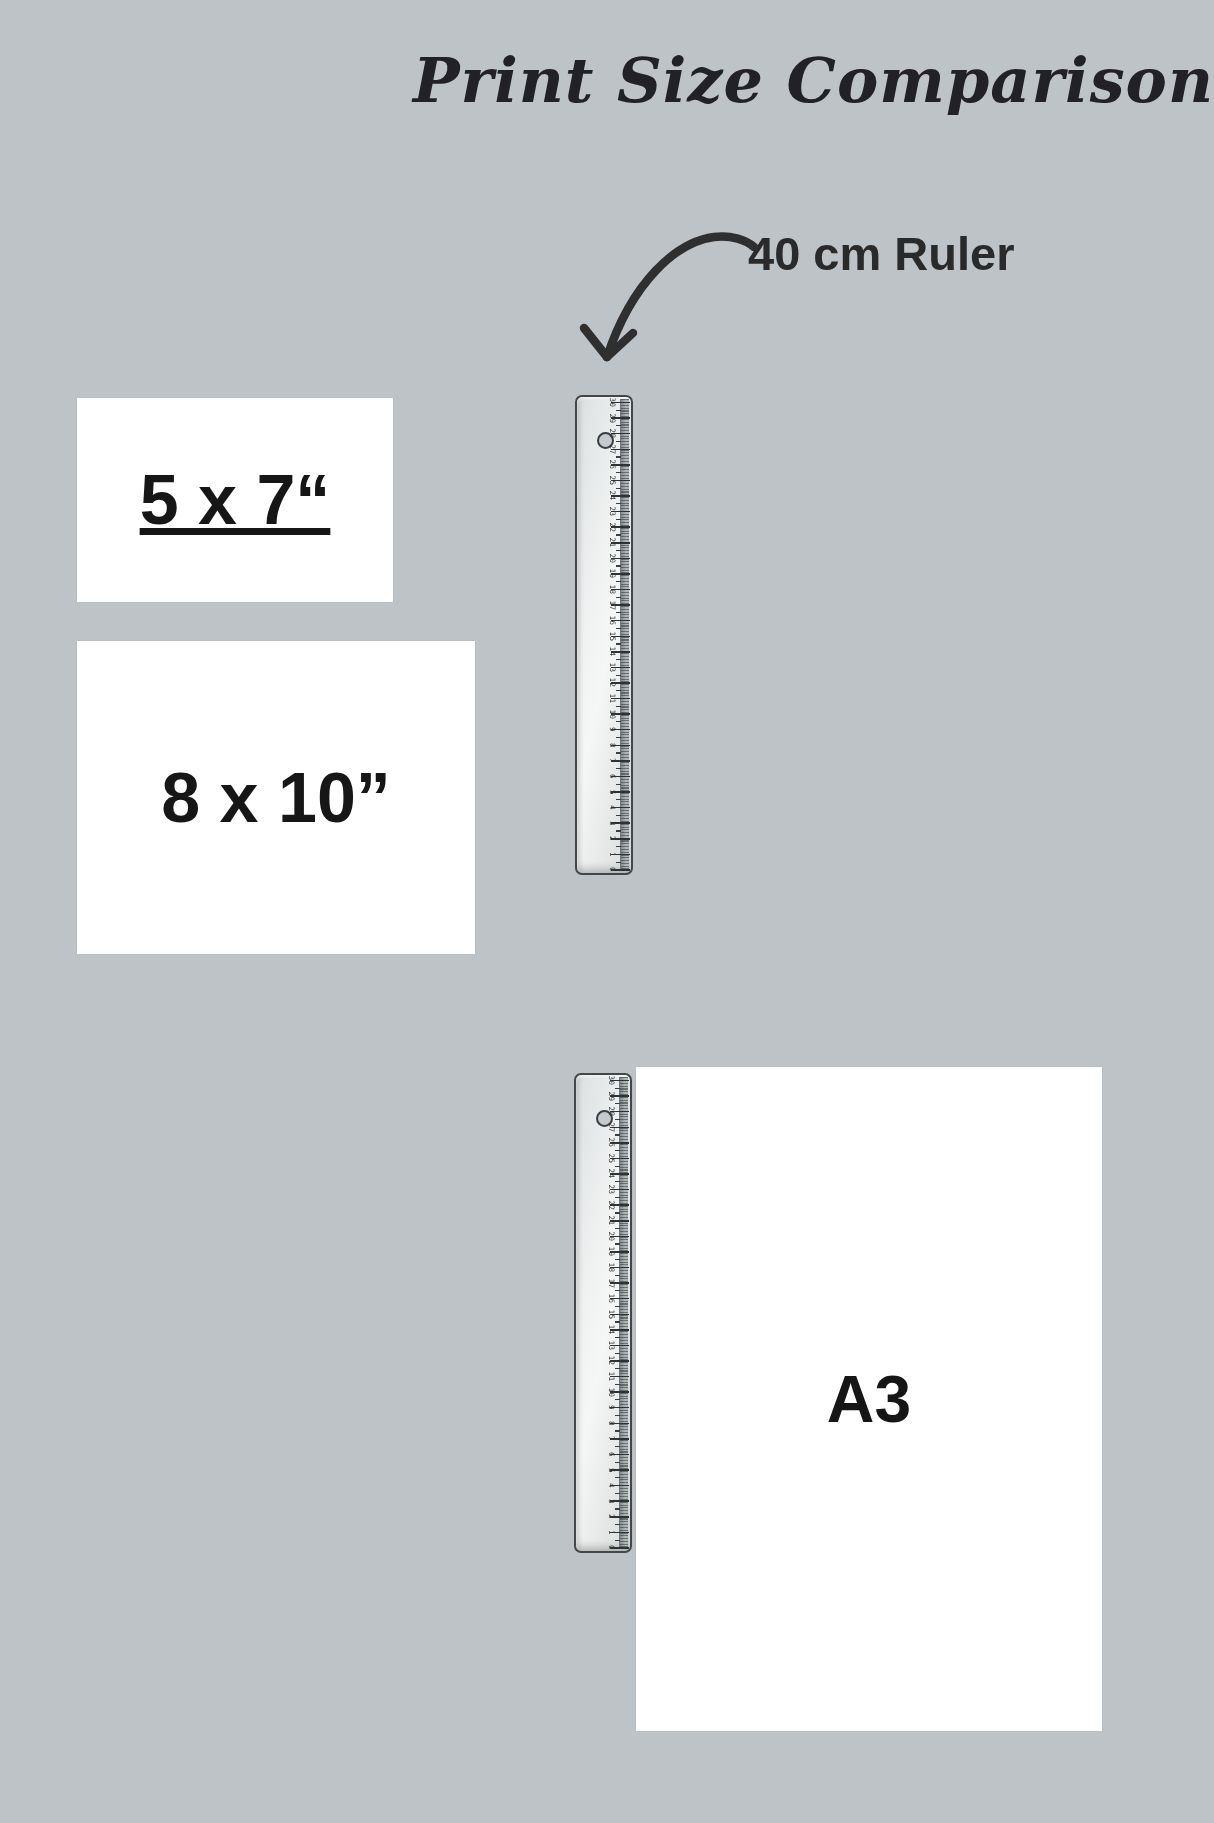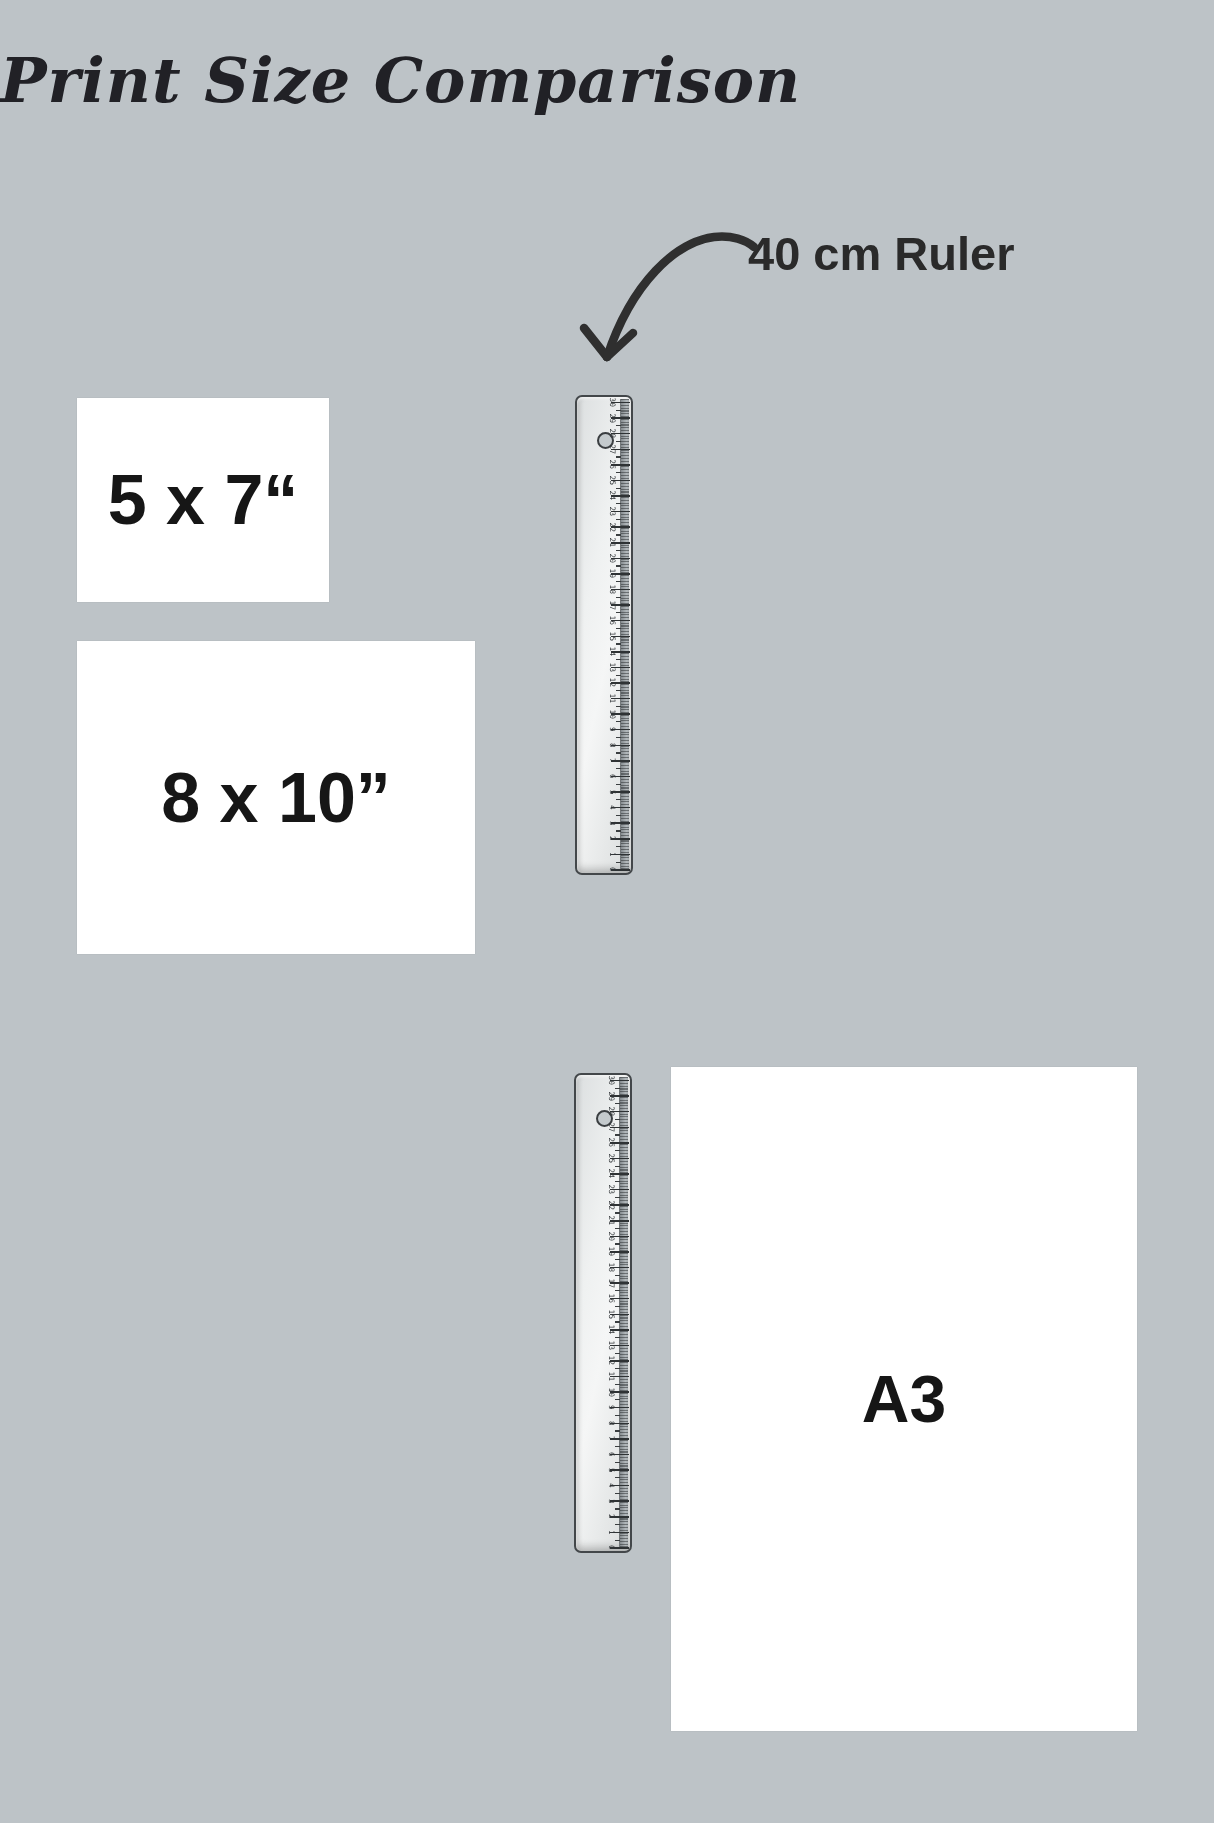--- a/index.html
+++ b/index.html
@@ -8,21 +8,21 @@
     position: relative;
     width: 1214px;
     height: 1823px;
     background:#bdc3c7;
     overflow: hidden;
     font-family: "Liberation Sans", sans-serif;
   }
   .title {
     position: absolute;
     top: 44px; left: 0; width: 100%;
-    text-align: left;
+    text-align: right;
     font-family: "DejaVu Serif", serif;
     font-style: italic;
     font-weight: 600;
     font-size: 62px;
     letter-spacing: 1px;
     color: #212126;
   }
   .callout-label {
     position: absolute;
     left: 748px; top: 226px;
@@ -36,26 +36,26 @@
   .print {
     position: absolute;
     background: #ffffff;
     display: flex;
     align-items: center;
     justify-content: center;
     font-weight: 700;
     color: #161616;
     box-shadow: 0 0 1px rgba(0,0,0,0.15);
   }
-  .p-5x7   { left: 77px;  top: 398px;  width: 252px; height: 204px; font-size: 70px; }
+  .p-5x7   { left: 77px;  top: 398px;  width: 316px; height: 204px; font-size: 70px; text-decoration: underline; }
   .p-8x10  { left: 77px;  top: 641px;  width: 398px; height: 313px; font-size: 70px; }
   .p-11x14 { left: 697px; top: 396px;  width: 438px; height: 561px; font-size: 70px; }
   .p-a5    { left: 76px;  top: 1073px; width: 330px; height: 232px; font-size: 66px; }
   .p-a4    { left: 76px;  top: 1406px; width: 466px; height: 327px; font-size: 66px; }
-  .p-a3    { left: 671px; top: 1067px; width: 466px; height: 664px; font-size: 66px; }
+  .p-a3    { left: 636px; top: 1067px; width: 466px; height: 664px; font-size: 66px; }
 
   .ruler {
     position: absolute;
     width: 58px; height: 480px;
     border: 2px solid #43474a;
     border-radius: 7px;
     background: linear-gradient(102deg,#dcdfe0 0%,#eff1f1 35%,#f5f6f6 55%,#dadddd 100%);
     box-shadow: inset 0 2px 3px rgba(255,255,255,.7),
                 inset 0 -5px 7px rgba(0,0,0,.18),
                 inset 3px 0 5px rgba(0,0,0,.08);

